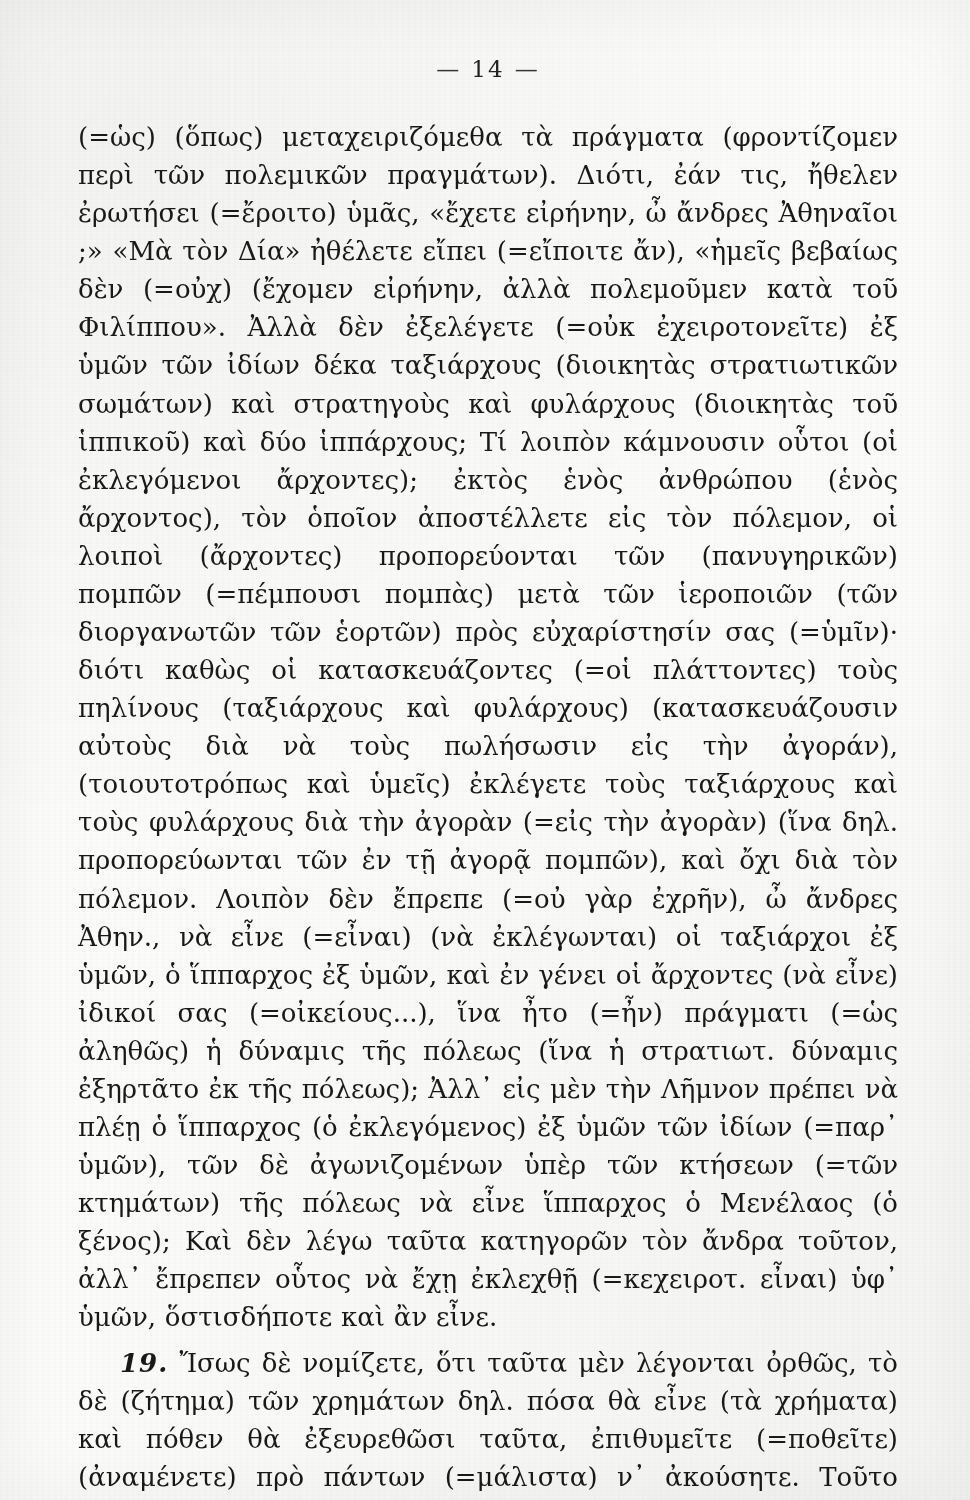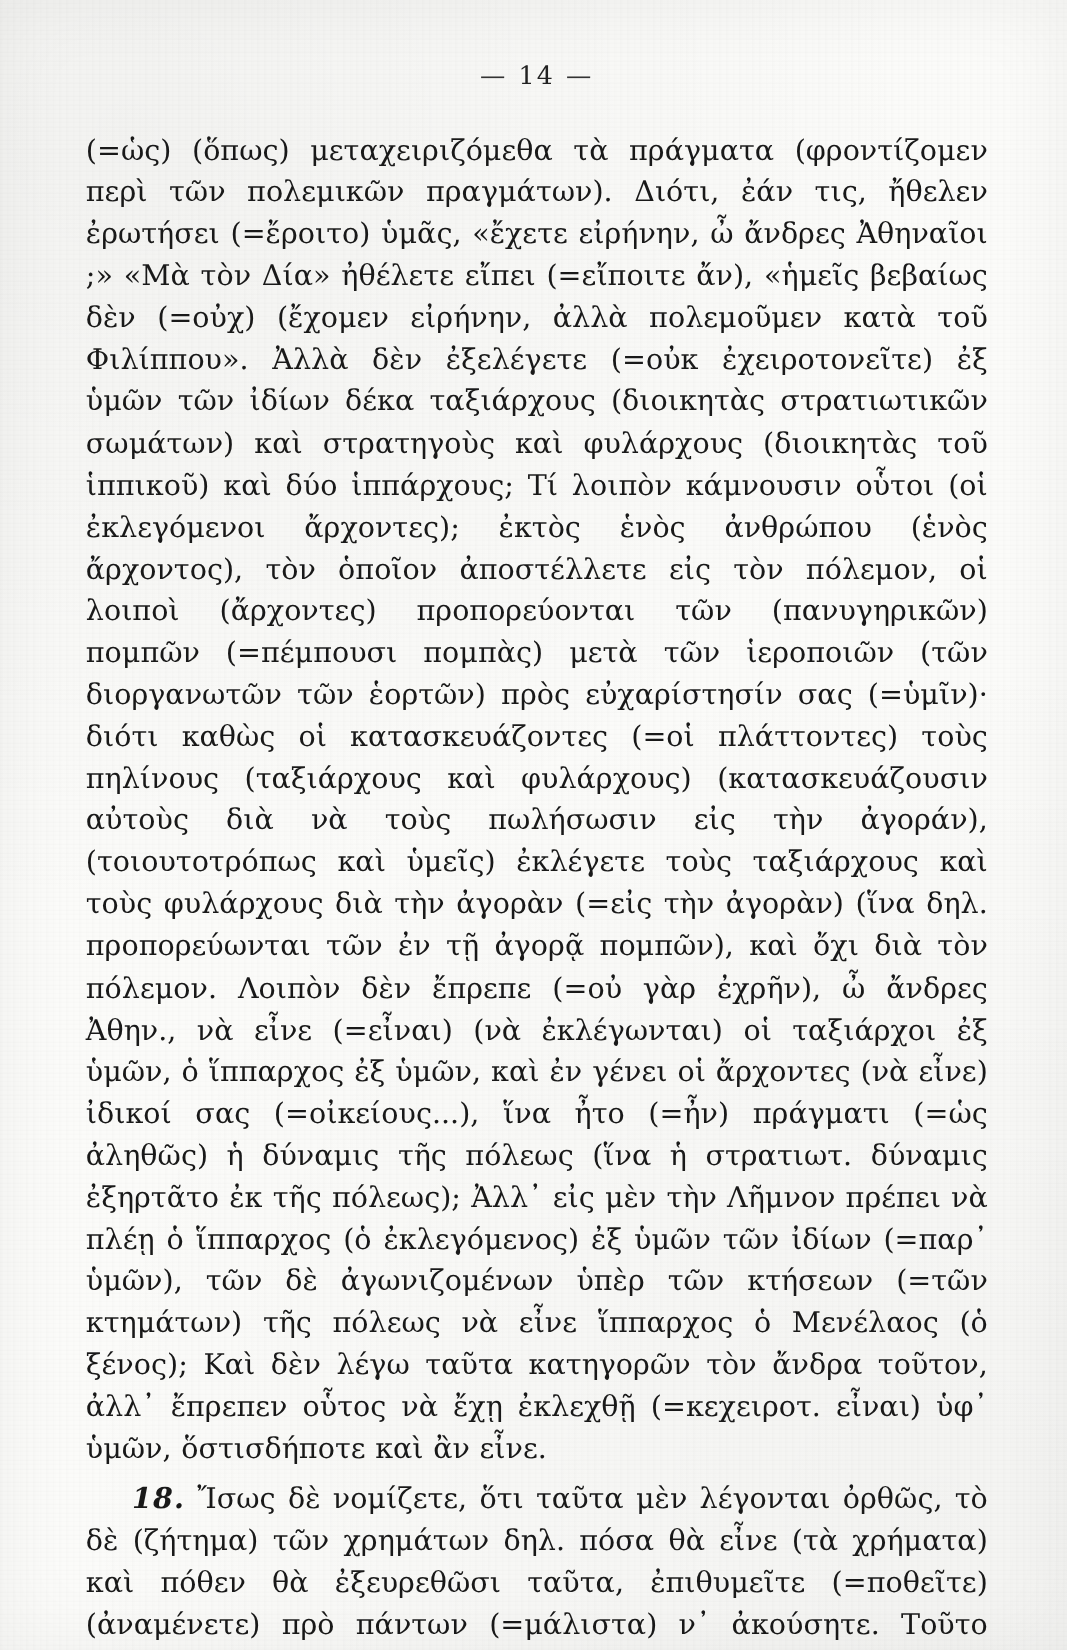--- a/index.html
+++ b/index.html
@@ -92,21 +92,21 @@
       <span class="dash">—</span><span>14</span><span class="dash">—</span>
     </div>
 
     <div class="body-text">
 
       <p class="para">
         <span>(=ὡς) (ὅπως) μεταχειριζόμεθα τὰ πράγματα (φροντίζομεν περὶ τῶν πολεμικῶν πραγμάτων). Διότι, ἐάν τις, ἤθελεν ἐρωτήσει (=ἔροιτο) ὑμᾶς, «ἔχετε εἰρήνην, ὦ ἄνδρες Ἀθηναῖοι ;» «Μὰ τὸν Δία» ἠθέλετε εἴπει (=εἴποιτε ἄν), «ἡμεῖς βεβαίως δὲν (=οὐχ) (ἔχομεν εἰρήνην, ἀλλὰ πολεμοῦμεν κατὰ τοῦ Φιλίππου». Ἀλλὰ δὲν ἐξελέγετε (=οὐκ ἐχειροτονεῖτε) ἐξ ὑμῶν τῶν ἰδίων δέκα ταξιάρχους (διοικητὰς στρατιωτικῶν σωμάτων) καὶ στρατηγοὺς καὶ φυλάρχους (διοικητὰς τοῦ ἱππικοῦ) καὶ δύο ἱππάρχους; Τί λοιπὸν κάμνουσιν οὗτοι (οἱ ἐκλεγόμενοι ἄρχοντες); ἐκτὸς ἑνὸς ἀνθρώπου (ἑνὸς ἄρχοντος), τὸν ὁποῖον ἀποστέλλετε εἰς τὸν πόλεμον, οἱ λοιποὶ (ἄρχοντες) προπορεύονται τῶν (πανυγηρικῶν) πομπῶν (=πέμπουσι πομπὰς) μετὰ τῶν ἱεροποιῶν (τῶν διοργανωτῶν τῶν ἑορτῶν) πρὸς εὐχαρίστησίν σας (=ὑμῖν)· διότι καθὼς οἱ κατασκευάζοντες (=οἱ πλάττοντες) τοὺς πηλίνους (ταξιάρχους καὶ φυλάρχους) (κατασκευάζουσιν αὐτοὺς διὰ νὰ τοὺς πωλήσωσιν εἰς τὴν ἀγοράν), (τοιουτοτρόπως καὶ ὑμεῖς) ἐκλέγετε τοὺς ταξιάρχους καὶ τοὺς φυλάρχους διὰ τὴν ἀγορὰν (=εἰς τὴν ἀγορὰν) (ἵνα δηλ. προπορεύωνται τῶν ἐν τῇ ἀγορᾷ πομπῶν), καὶ ὄχι διὰ τὸν πόλεμον. Λοιπὸν δὲν ἔπρεπε (=οὐ γὰρ ἐχρῆν), ὦ ἄνδρες Ἀθην., νὰ εἶνε (=εἶναι) (νὰ ἐκλέγωνται) οἱ ταξιάρχοι ἐξ ὑμῶν, ὁ ἵππαρχος ἐξ ὑμῶν, καὶ ἐν γένει οἱ ἄρχοντες (νὰ εἶνε) ἰδικοί σας (=οἰκείους...), ἵνα ἦτο (=ἦν) πράγματι (=ὡς ἀληθῶς) ἡ δύναμις τῆς πόλεως (ἵνα ἡ στρατιωτ. δύναμις ἐξηρτᾶτο ἐκ τῆς πόλεως); Ἀλλ᾽ εἰς μὲν τὴν Λῆμνον πρέπει νὰ πλέῃ ὁ ἵππαρχος (ὁ ἐκλεγόμενος) ἐξ ὑμῶν τῶν ἰδίων (=παρ᾽ ὑμῶν), τῶν δὲ ἀγωνιζομένων ὑπὲρ τῶν κτήσεων (=τῶν κτημάτων) τῆς πόλεως νὰ εἶνε ἵππαρχος ὁ Μενέλαος (ὁ ξένος); Καὶ δὲν λέγω ταῦτα κατηγορῶν τὸν ἄνδρα τοῦτον, ἀλλ᾽ ἔπρεπεν οὗτος νὰ ἔχῃ ἐκλεχθῇ (=κεχειροτ. εἶναι) ὑφ᾽ ὑμῶν, ὅστισδήποτε καὶ ἂν εἶνε.</span>
       </p>
 
       <p class="para indent">
-        <span class="secnum">18.</span>
+        <span class="secnum">19.</span>
         <span>Ἴσως δὲ νομίζετε, ὅτι ταῦτα μὲν λέγονται ὀρθῶς, τὸ δὲ (ζήτημα) τῶν χρημάτων δηλ. πόσα θὰ εἶνε (τὰ χρήματα) καὶ πόθεν θὰ ἐξευρεθῶσι ταῦτα, ἐπιθυμεῖτε (=ποθεῖτε) (ἀναμένετε) πρὸ πάντων (=μάλιστα) ν᾽ ἀκούσητε. Τοῦτο παρευθὺς (=δὴ) (ὅπως σεῖς ἐπιθυμεῖτε) καὶ ἐγὼ θὰ διαπραγματευθῶ (=περαίνω). Λοιπὸν ὡς πρὸς τὰ χρήματα (σᾶς λέγω τὰ ἑξῆς)· ὑπολογίζεται (=ἔστι) μὲν ἡ τροφὴ (ἡ συντήρησις), μόνον τὸ σιτηρέσιον διὰ τὴν δύναμιν ταύτην (τὴν ὁποίαν σᾶς προέτεινα), ἐνε-</span>
       </p>
 
     </div>
   </div>
 
   <div class="grain"></div>
   <div class="edge-shadow"></div>
 </div>
 

